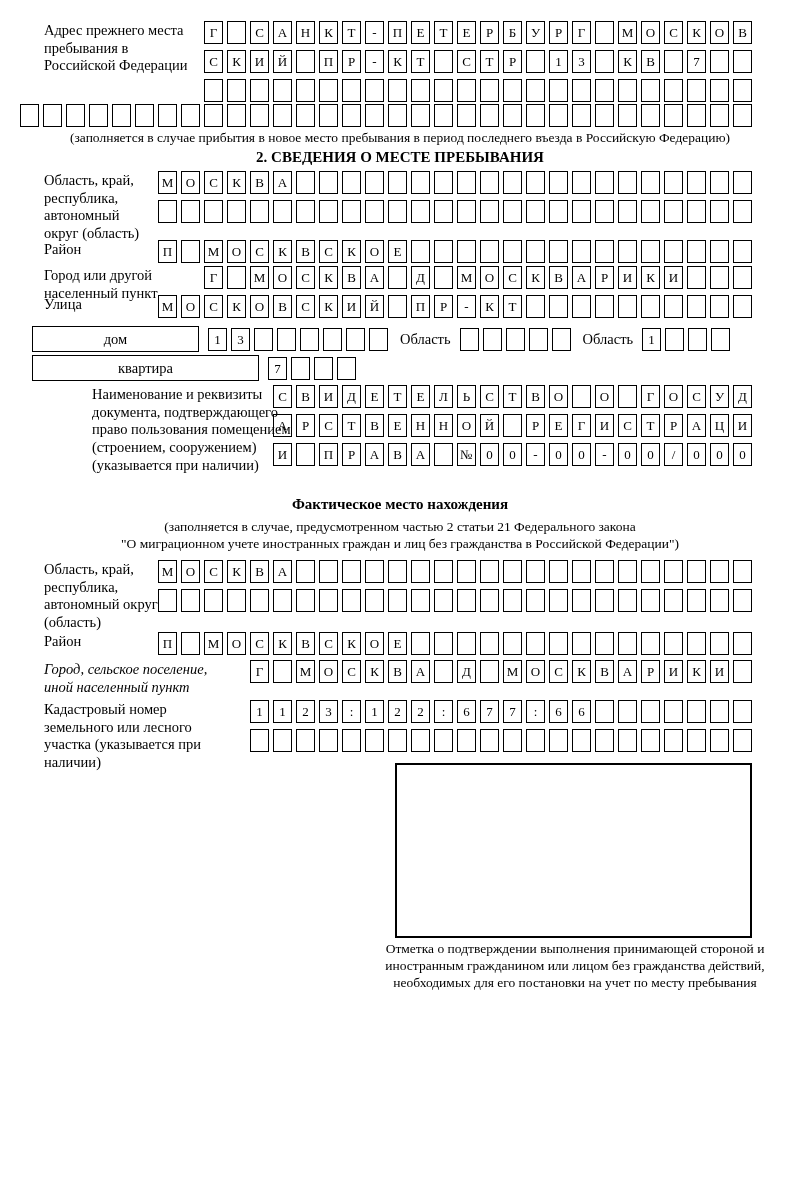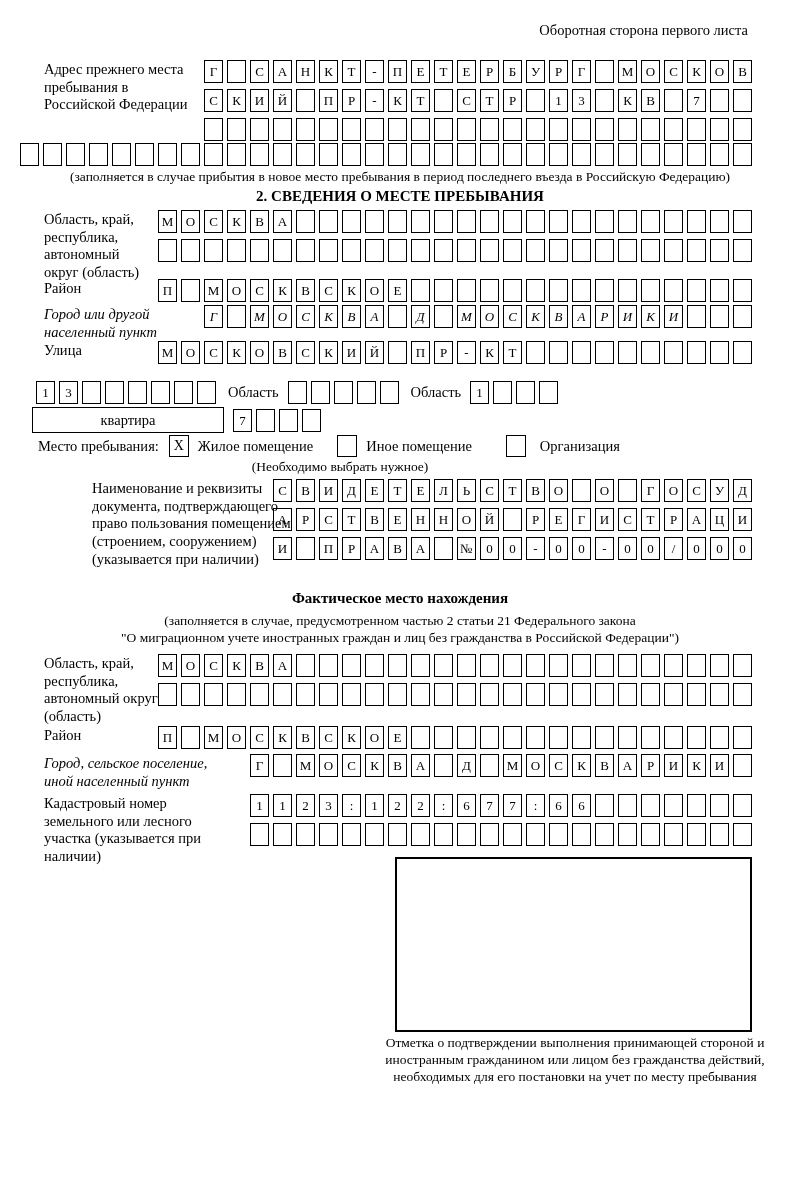--- a/index.html
+++ b/index.html
@@ -22,44 +22,43 @@
   .note-c{margin-top:3px;text-align:center;font-size:13.5px;}
   .note-l{margin:2px 0 2px 33px;font-size:13.5px;}
   .sec-title{margin-top:3px;text-align:center;font-weight:bold;font-size:15px;}
   .mt{margin-top:5px;}
   .inline-row{display:flex;align-items:center;margin-left:32px;}
   .labelbox{
     box-sizing:border-box;height:26px;border:1.5px solid #000;display:flex;
     align-items:center;justify-content:center;margin-right:5px;
   }
   .dom-box{width:167px;}
-  .kv-box{width:192px;}
+  .kv-box{width:227px;}
   .ilabel{margin:0 5px 0 12px;white-space:nowrap;}
   .stay-row{display:flex;align-items:center;margin-left:38px;margin-top:2px;}
   .chk{
     box-sizing:border-box;width:20px;height:22px;border:1.5px solid #000;
     display:flex;align-items:center;justify-content:center;font-size:14px;margin:0 9px 0 10px;flex:0 0 20px;
   }
   .stay-opt{display:flex;align-items:center;margin-right:14px;}
   .choose-note{margin-left:190px;width:300px;text-align:center;font-size:13.5px;margin-top:2px;}
   .big-title{margin-top:30px;}
   .stamp-box{box-sizing:border-box;margin:11px 0 0 395px;width:357px;height:175px;border:2px solid #000;}
   .stamp-cap{margin:3px 0 0 385px;width:380px;text-align:center;font-size:13.5px;line-height:1.25;}
   .w150{width:150px;} .w112{width:112px;} .w132{width:132px;} .w145{width:145px;}
   .w195{width:195px;font-style:italic;} .w225{width:225px;margin-left:48px;} .w175{width:175px;}
   .h69{min-height:69px;} .h72{min-height:72px;}
-  .mb3{margin-bottom:3px;} .mb5{margin-bottom:5px;} .mb6{margin-bottom:13px;font-style:italic;} .mb8{margin-bottom:17px;} .mb16{margin-bottom:17px;}
+  .mb3{margin-bottom:3px;} .mb5{margin-bottom:5px;} .mb6{margin-bottom:6px;} .mb8{margin-bottom:8px;} .mb16{margin-bottom:17px;}
   .rows-offset{margin-top:10px;}
 </style>
 </head>
 <body>
 
 <div class="page">
 
-  <div class="hdr-note">Оборотная сторона первого листа</div>
 
   <div class="field mt" style="margin-top:21px;">
     <div class="flabel w150">Адрес прежнего места пребывания в Российской Федерации</div>
     <div class="rows">
       <div class="cellrow">
           <span class="cell">Г</span>
           <span class="cell"></span>
           <span class="cell">С</span>
           <span class="cell">А</span>
           <span class="cell">Н</span>
@@ -331,20 +330,23 @@
           <span class="cell"></span>
           <span class="cell"></span>
           <span class="cell"></span>
           <span class="cell"></span>
           <span class="cell"></span>
         </div>
       </div>
   </div>
 
   <div class="inline-row mb3">
+    <div class="labelbox dom-box">
+      <span>дом</span>
+    </div>
     <div class="cellrow" style="margin-bottom:0;">
         <span class="cell">1</span>
         <span class="cell">3</span>
         <span class="cell"></span>
         <span class="cell"></span>
         <span class="cell"></span>
         <span class="cell"></span>
         <span class="cell"></span>
         <span class="cell"></span>
       </div>
@@ -370,36 +372,20 @@
       <span>квартира</span>
     </div>
     <div class="cellrow" style="margin-bottom:0;">
         <span class="cell">7</span>
         <span class="cell"></span>
         <span class="cell"></span>
         <span class="cell"></span>
       </div>
   </div>
 
-  <div class="stay-row">
-    <span>Место пребывания:</span>
-    <span class="stay-opt">
-      <span class="chk">X</span>
-      <span>Жилое помещение</span>
-    </span>
-    <span class="stay-opt">
-      <span class="chk"></span>
-      <span>Иное помещение</span>
-    </span>
-    <span class="stay-opt" style="margin-right:0;">
-      <span class="chk" style="margin-left:20px;margin-right:14px;"></span>
-      <span>Организация</span>
-    </span>
-  </div>
-  <div class="choose-note">(Необходимо выбрать нужное)</div>
 
   <div class="field" style="margin-top:4px;">
     <div class="flabel w225">Наименование и реквизиты документа, подтверждающего право пользования помещением (строением, сооружением) (указывается при наличии)</div>
     <div class="rows">
       <div class="cellrow">
           <span class="cell">С</span>
           <span class="cell">В</span>
           <span class="cell">И</span>
           <span class="cell">Д</span>
           <span class="cell">Е</span>

